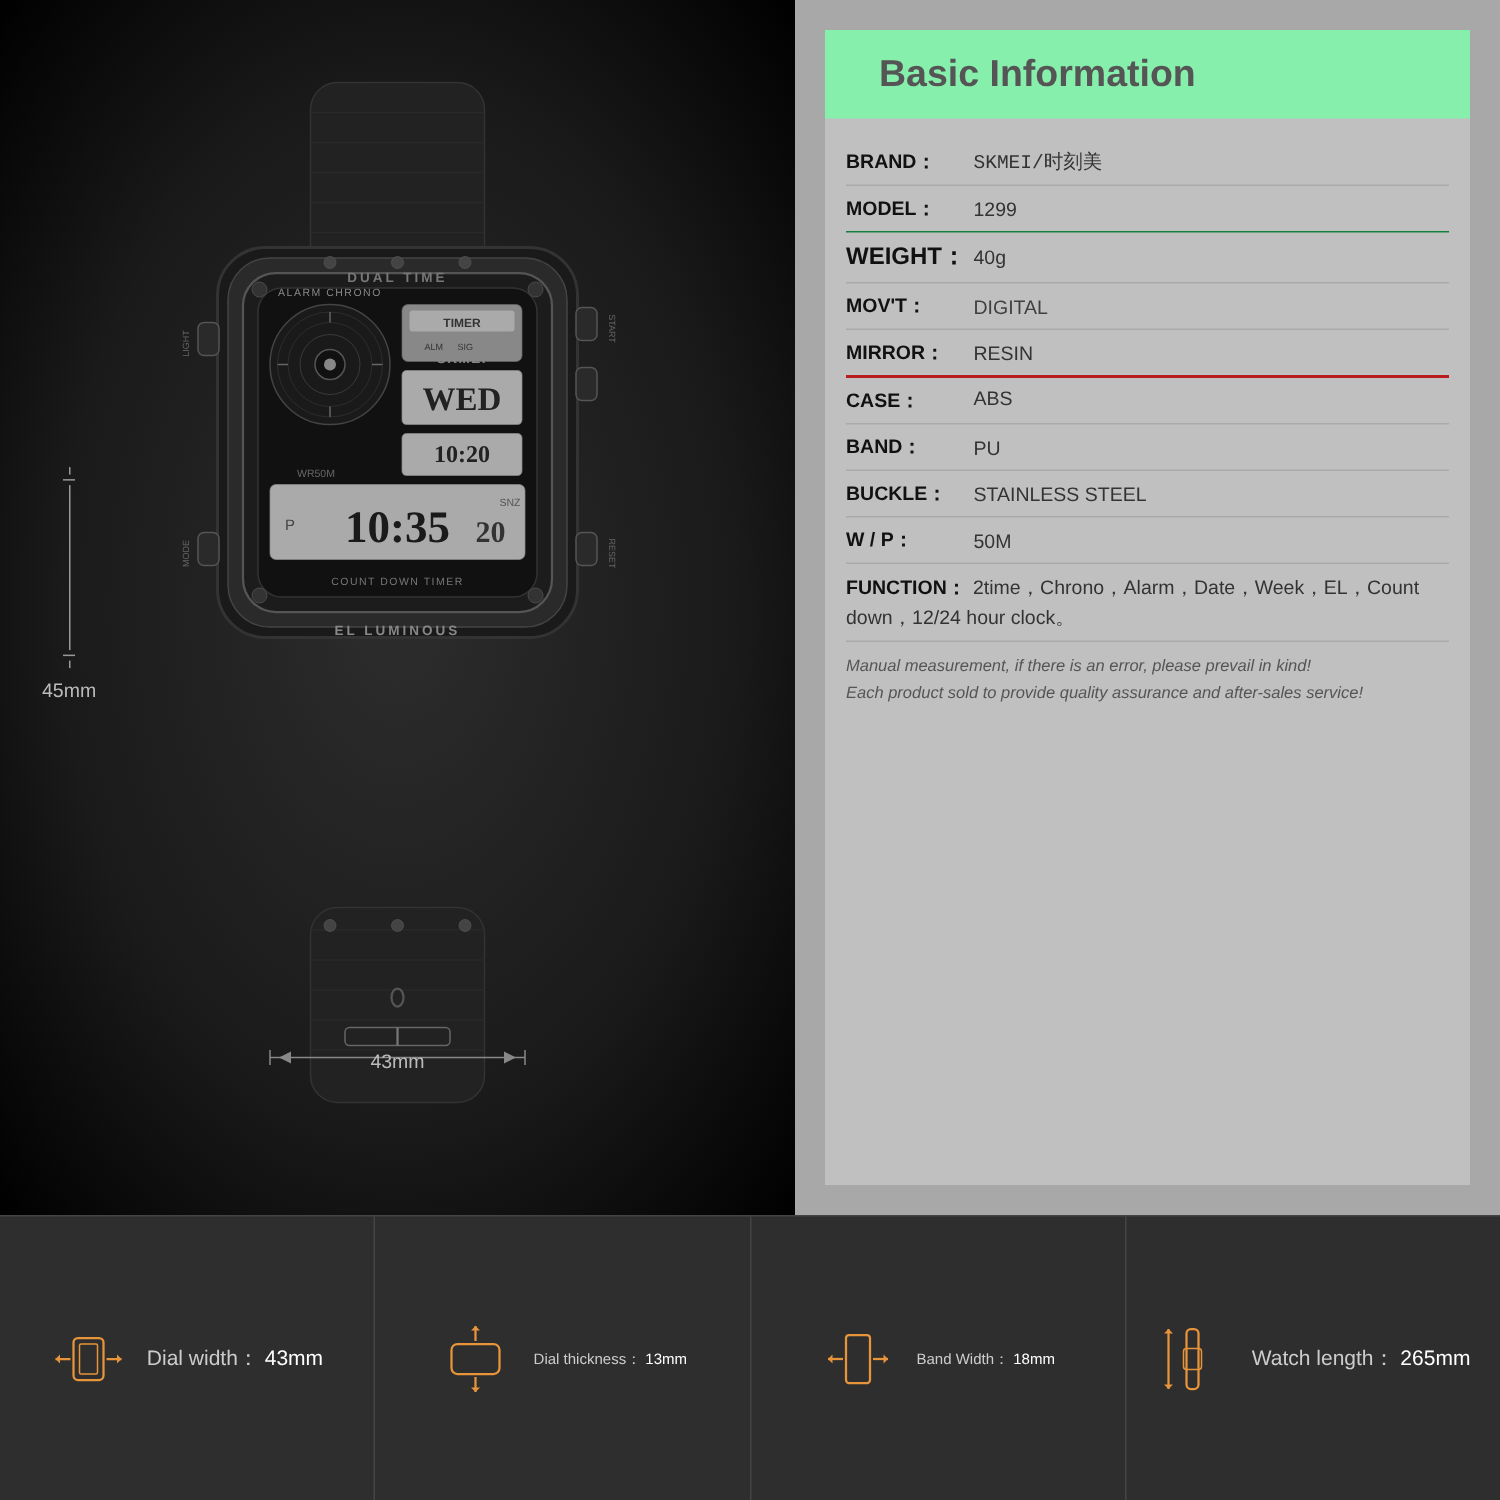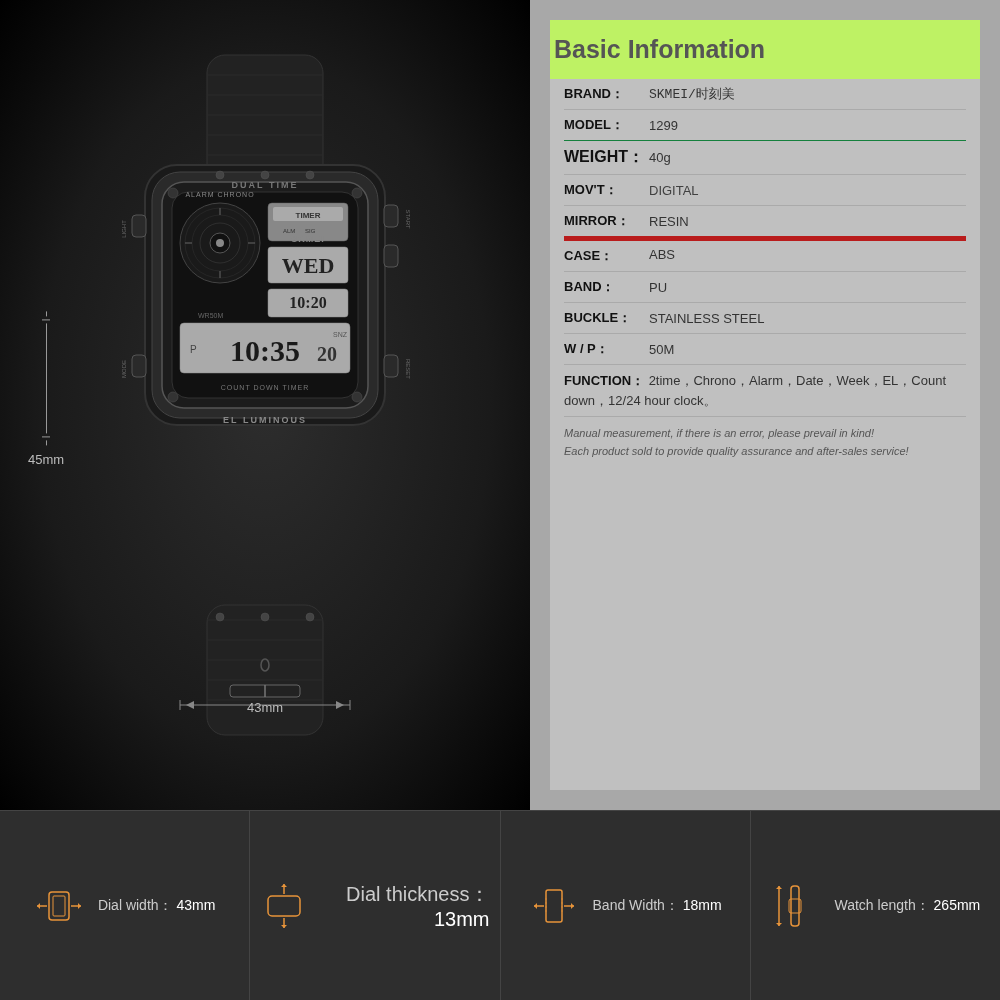--- a/index.html
+++ b/index.html
@@ -146,21 +146,21 @@
 
         
         <div style="position:absolute;bottom:10px;left:50%;transform:translateX(-50%);color:#bbb;font-size:13px;white-space:nowrap;">43mm</div>
       </div>
 
     </div>
 
     <div style="width:470px;height:810px;background:#a8a8a8;display:flex;flex-direction:column;">
       <div style="background:#c0c0c0;margin:20px;flex:1;display:flex;flex-direction:column;">
 
-        <div style="background:#bef264;padding:15px 4px;margin-bottom:0;">
+        <div style="background:#86efac;padding:15px 36px;margin-bottom:14px;">
           <span style="font-size:25px;font-weight:bold;color:#555;font-family:Arial;">Basic Information</span>
         </div>
 
         <div style="padding:0 14px;flex:1;">
 
           <div style="display:flex;align-items:center;padding:6px 0;border-bottom:1px solid #aaa;">
             <span style="font-weight:bold;font-size:13px;color:#111;min-width:85px;font-family:Arial;">BRAND：</span>
             <span style="font-size:13px;color:#333;font-family:Liberation Mono, monospace;">SKMEI/时刻美</span>
           </div>
 
@@ -172,21 +172,21 @@
           <div style="display:flex;align-items:center;padding:6px 0;border-bottom:1px solid #aaa;">
             <span style="font-weight:bold;font-size:16px;color:#111;min-width:85px;font-family:Arial;">WEIGHT：</span>
             <span style="font-size:13px;color:#333;font-family:Arial;">40g</span>
           </div>
 
           <div style="display:flex;align-items:center;padding:6px 0;border-bottom:1px solid #aaa;">
             <span style="font-weight:bold;font-size:13px;color:#111;min-width:85px;font-family:Arial;">MOV'T：</span>
             <span style="font-size:13px;color:#404040;font-family:Arial;">DIGITAL</span>
           </div>
 
-          <div style="display:flex;align-items:center;padding:6px 0;border-bottom:5px solid #b91c1c;">
+          <div style="display:flex;align-items:center;padding:6px 0;border-bottom:2px solid #b91c1c;">
             <span style="font-weight:bold;font-size:13px;color:#111;min-width:85px;font-family:Arial;">MIRROR：</span>
             <span style="font-size:13px;color:#333;font-family:Arial;">RESIN</span>
           </div>
 
           <div style="display:flex;padding:6px 0;border-bottom:1px solid #aaa;">
             <span style="font-weight:bold;font-size:13px;color:#111;min-width:85px;font-family:Arial;">CASE：</span>
             <span style="font-size:13px;color:#333;font-family:Arial;">ABS</span>
           </div>
 
           <div style="display:flex;align-items:center;padding:6px 0;border-bottom:1px solid #aaa;">
@@ -246,41 +246,41 @@
         <svg width="48" height="48" viewBox="0 0 48 48">
 
           <rect x="8" y="14" width="32" height="20" rx="4" fill="none" stroke="#e8943a" stroke-width="1.5"></rect>
 
           <line x1="24" y1="2" x2="24" y2="12" stroke="#e8943a" stroke-width="1.5"></line>
           <line x1="24" y1="36" x2="24" y2="46" stroke="#e8943a" stroke-width="1.5"></line>
           <polygon points="21,5 24,2 27,5" fill="#e8943a"></polygon>
           <polygon points="21,43 24,46 27,43" fill="#e8943a"></polygon>
         </svg>
       </div>
-      <div style="font-size:20px;color:#ccc;font-family:Arial;text-align:right;">
+      <div style="font-size:10px;color:#ccc;font-family:Arial;">
         <span>Dial thickness：</span>
         <span style="color:#fff;font-weight:500;">13mm</span>
       </div>
     </div>
 
     <div style="flex:1;display:flex;align-items:center;justify-content:center;gap:14px;border-right:1px solid #444;padding:10px;">
       <div style="width:50px;height:50px;display:flex;align-items:center;justify-content:center;">
         <svg width="48" height="48" viewBox="0 0 48 48">
 
           <rect x="16" y="8" width="16" height="32" rx="2" fill="none" stroke="#e8943a" stroke-width="1.5"></rect>
           <line x1="16" y1="16" x2="16" y2="32" stroke="#e8943a" stroke-width="0.5" stroke-dasharray="2,2"></line>
           <line x1="32" y1="16" x2="32" y2="32" stroke="#e8943a" stroke-width="0.5" stroke-dasharray="2,2"></line>
 
           <line x1="4" y1="24" x2="14" y2="24" stroke="#e8943a" stroke-width="1.5"></line>
           <line x1="34" y1="24" x2="44" y2="24" stroke="#e8943a" stroke-width="1.5"></line>
           <polygon points="7,21 4,24 7,27" fill="#e8943a"></polygon>
           <polygon points="41,21 44,24 41,27" fill="#e8943a"></polygon>
         </svg>
       </div>
-      <div style="font-size:14px;color:#ccc;font-family:Arial;">
+      <div style="font-size:10px;color:#ccc;font-family:Arial;">
         <span>Band Width：</span>
         <span style="color:#fff;font-weight:500;">18mm</span>
       </div>
     </div>
 
     <div style="flex:1;display:flex;align-items:center;justify-content:center;gap:14px;padding:10px;">
       <div style="width:50px;height:50px;display:flex;align-items:center;justify-content:center;">
         <svg width="48" height="48" viewBox="0 0 48 48">
 
           <rect x="20" y="4" width="8" height="40" rx="3" fill="none" stroke="#e8943a" stroke-width="1.5"></rect>

